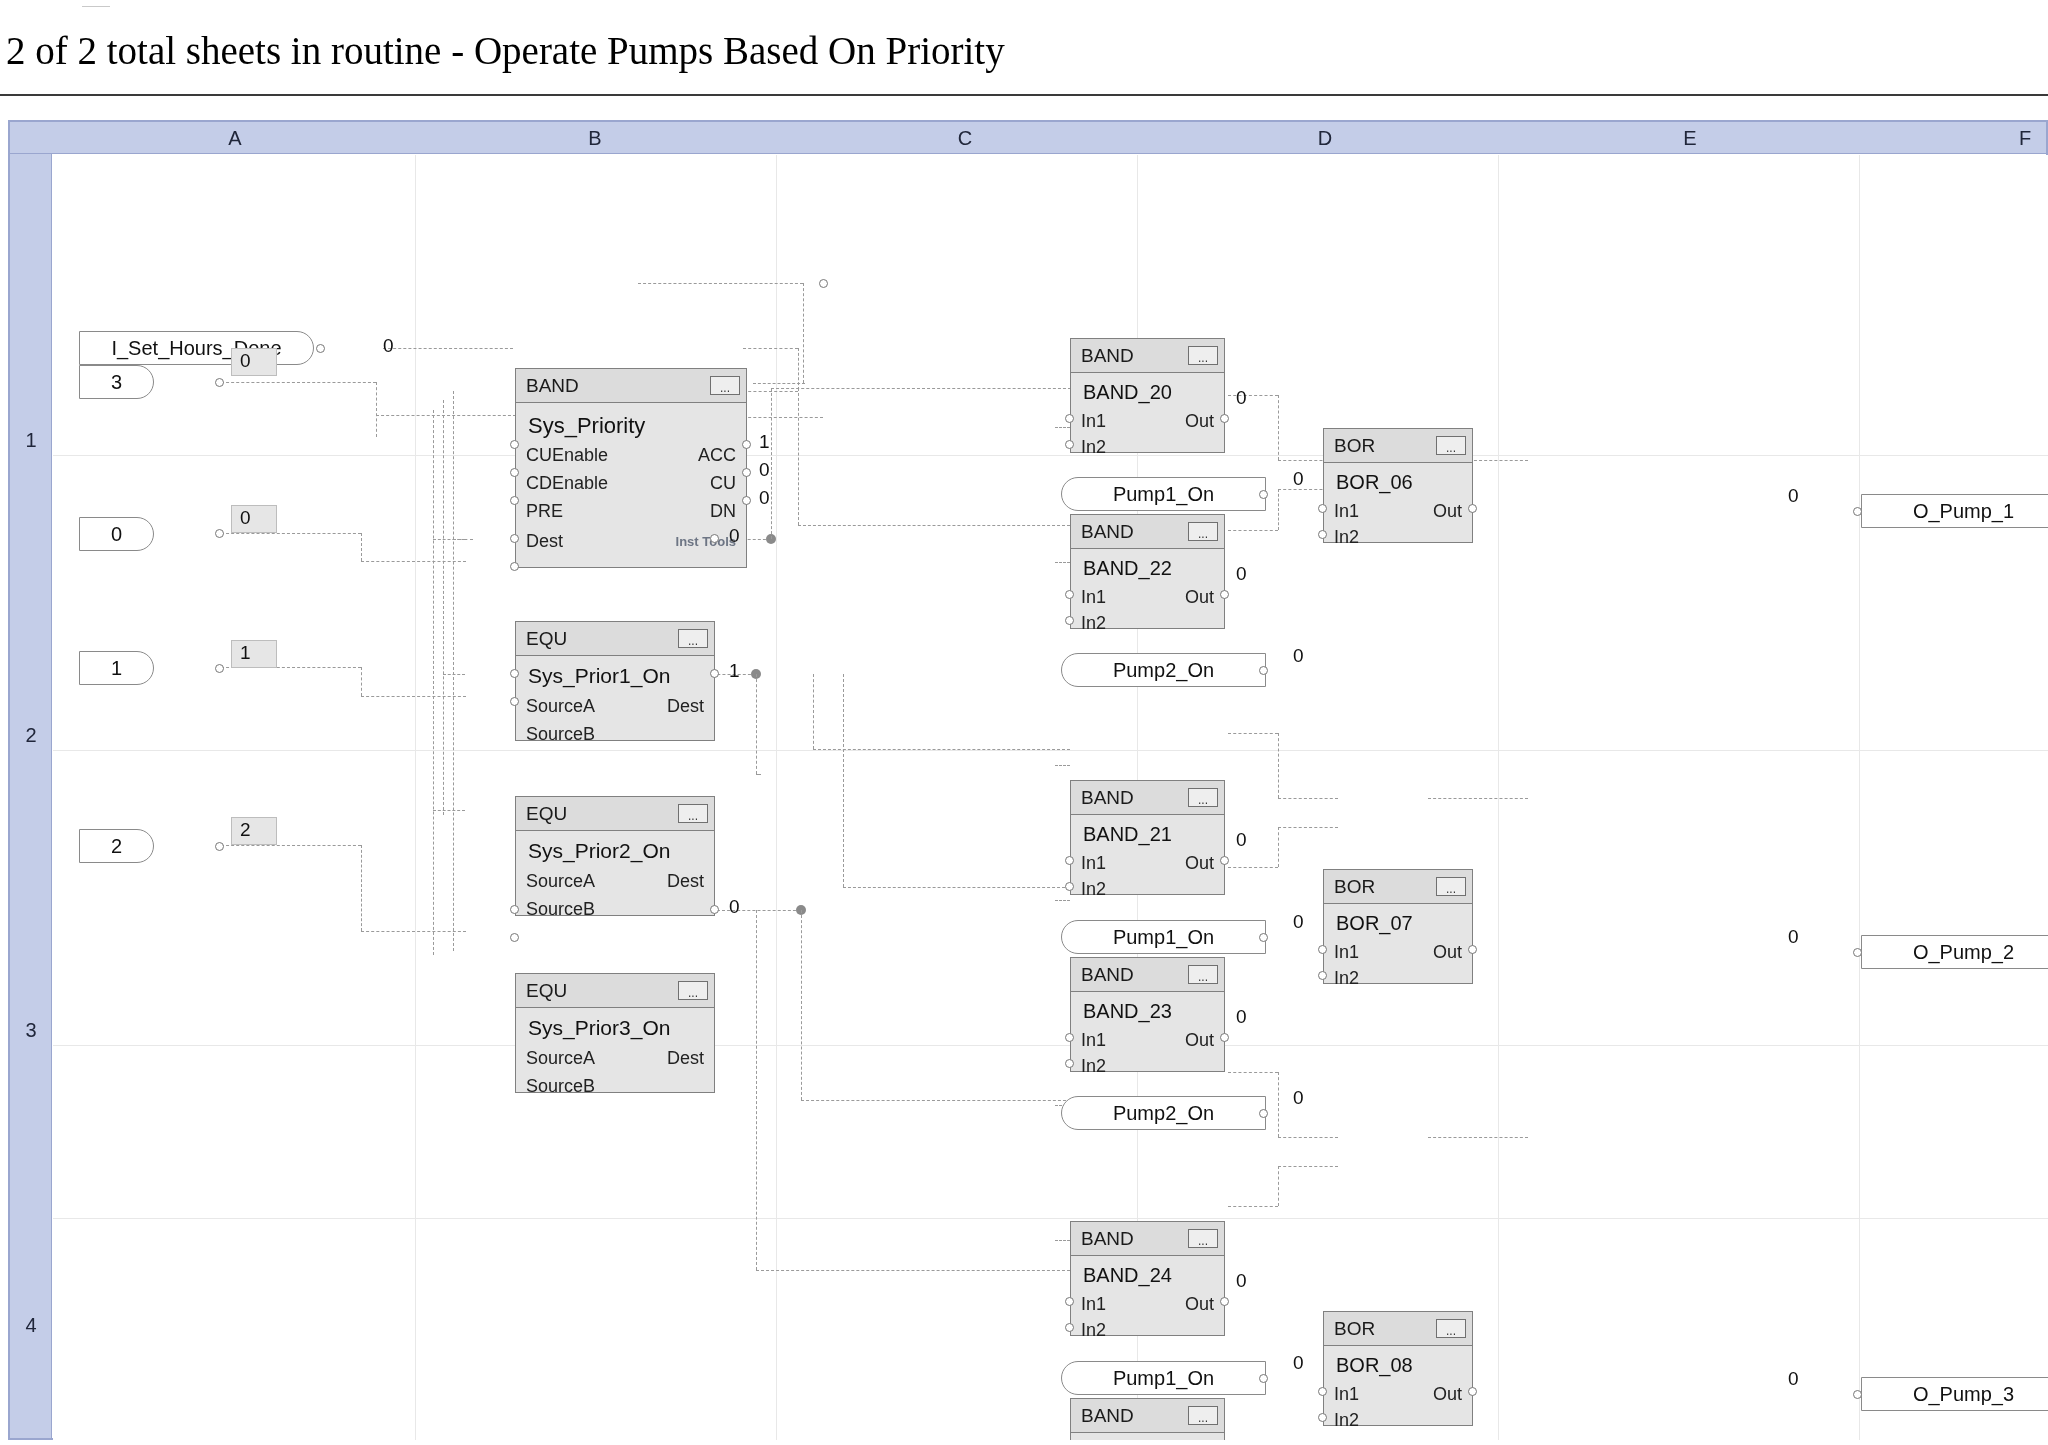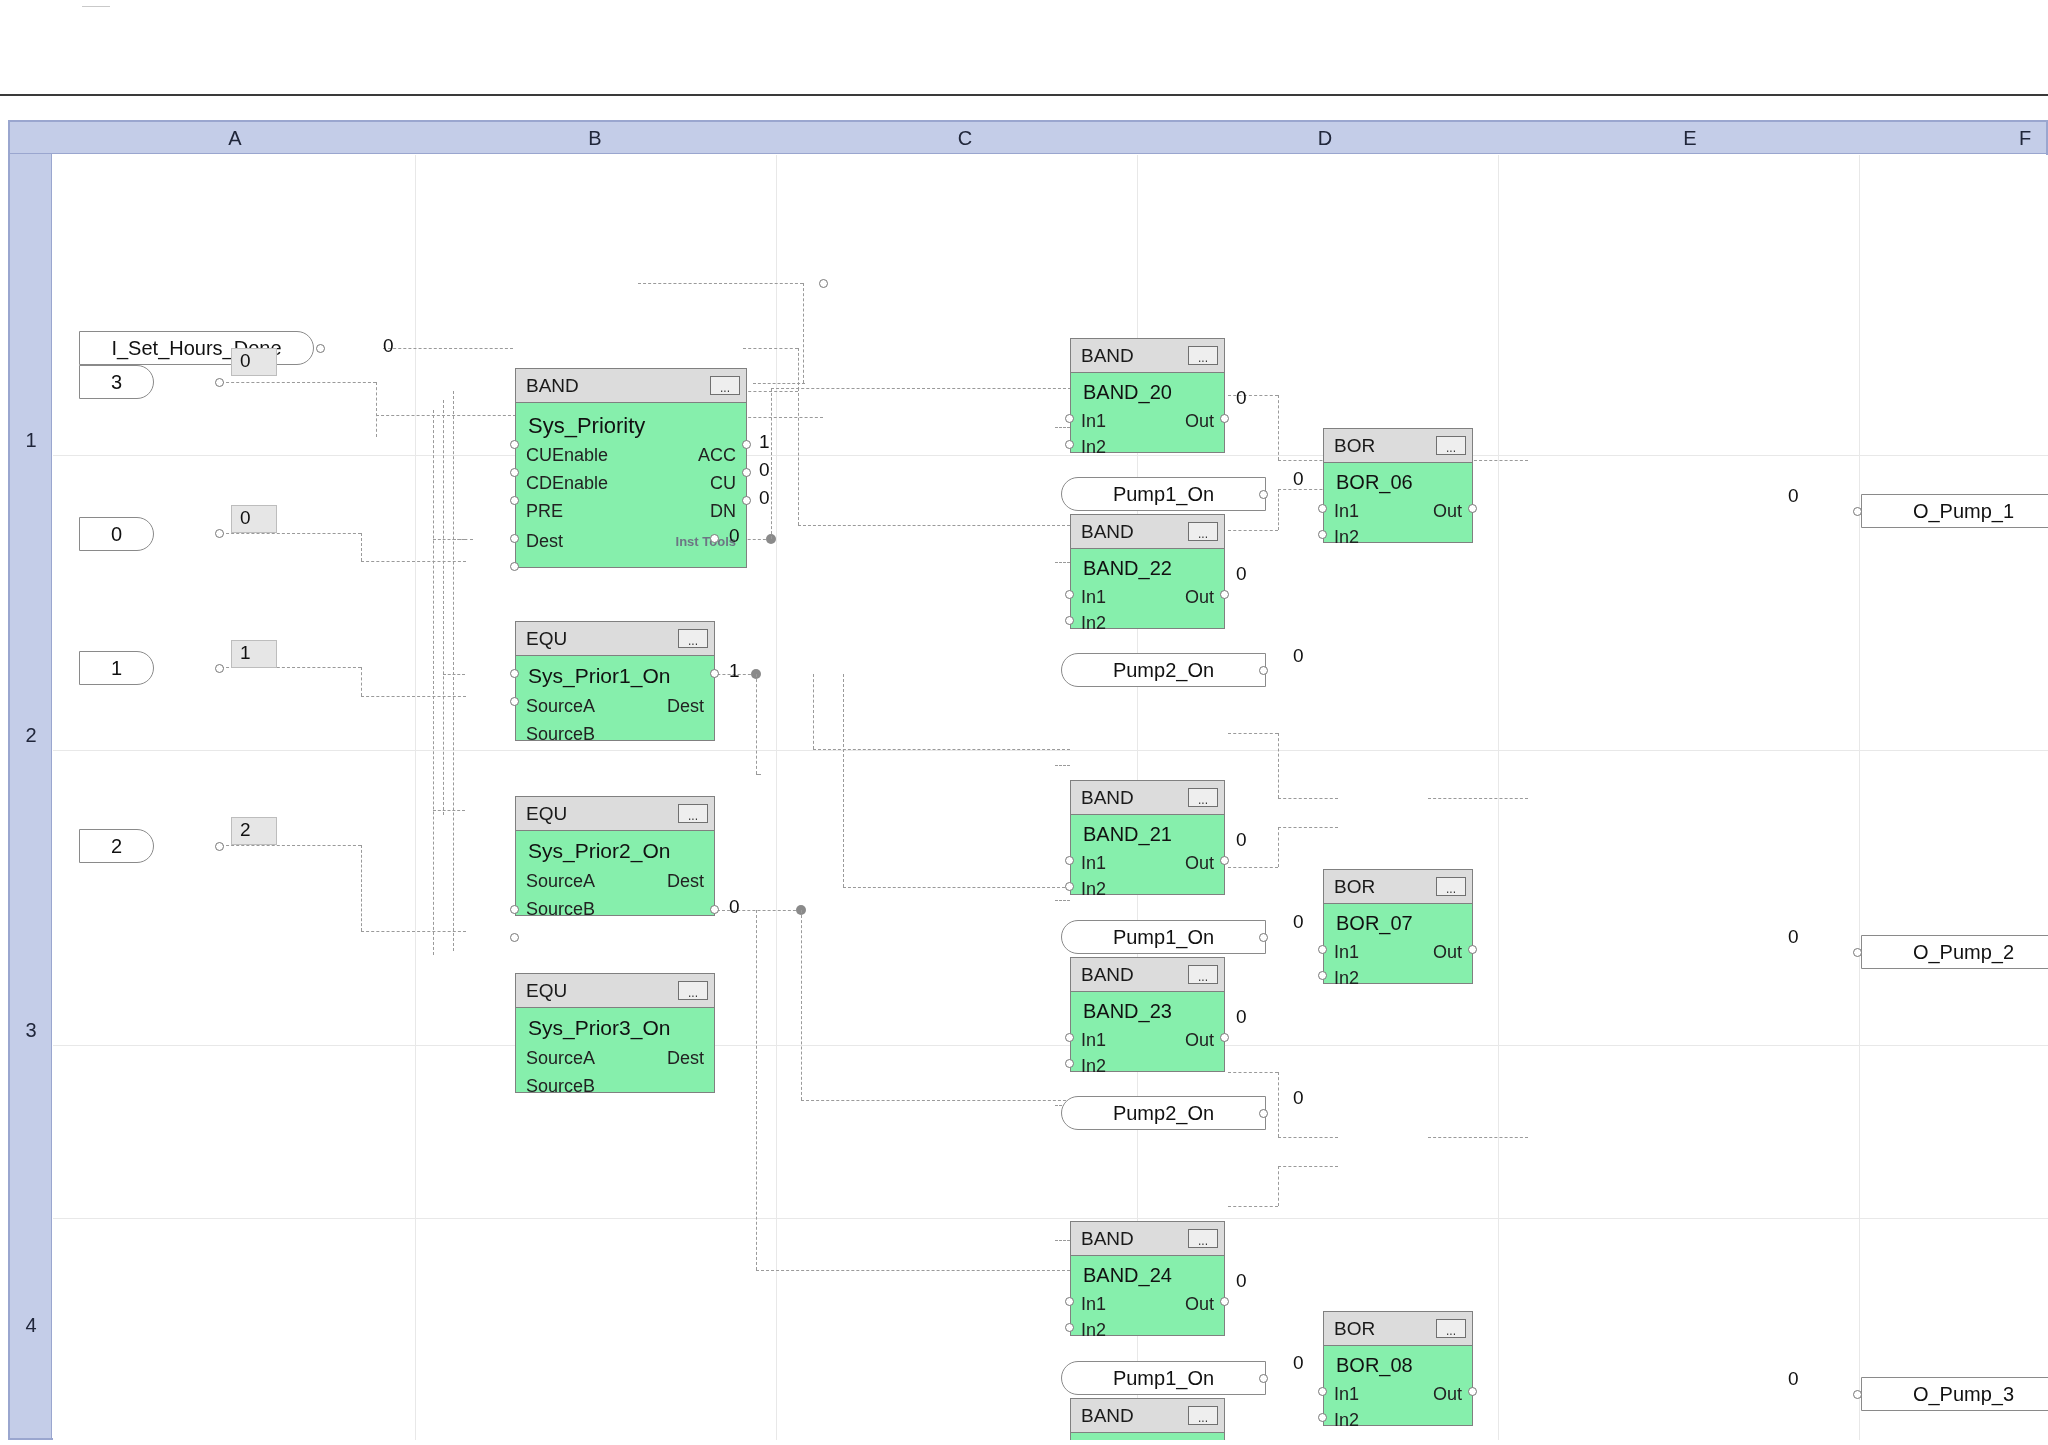--- a/index.html
+++ b/index.html
@@ -107,21 +107,21 @@
     position: absolute;
     top: 0;
     height: 100%;
     width: 0;
     border-left: 1px solid #e8e8e8;
   }
 
   
   .fb {
     position: absolute;
-    background: #86efac;
+    background: #e5e5e5;
     border: 1px solid #808080;
     box-sizing: border-box;
     font-size: 18px;
     color: #1a1a1a;
   }
   .fb-head {
     height: 34px;
     background: #dcdcdc;
     border-bottom: 1px solid #808080;
     position: relative;
@@ -257,20 +257,21 @@
     font-size: 15px;
     font-weight: bold;
     color: #5d6573;
   }
 </style>
 </head>
 <body>
 
 <div id="title-bar">
   <div id="title-tab"></div>
+  <div id="page-title">2 of 2 total sheets in routine - Operate Pumps Based On Priority</div>
 </div>
 
 <div id="sheet">
 
   <div id="col-header">
     <div class="col-label" style="left:195px;">A</div>
     <div class="col-label" style="left:555px;">B</div>
     <div class="col-label" style="left:925px;">C</div>
     <div class="col-label" style="left:1285px;">D</div>
     <div class="col-label" style="left:1650px;">E</div>

